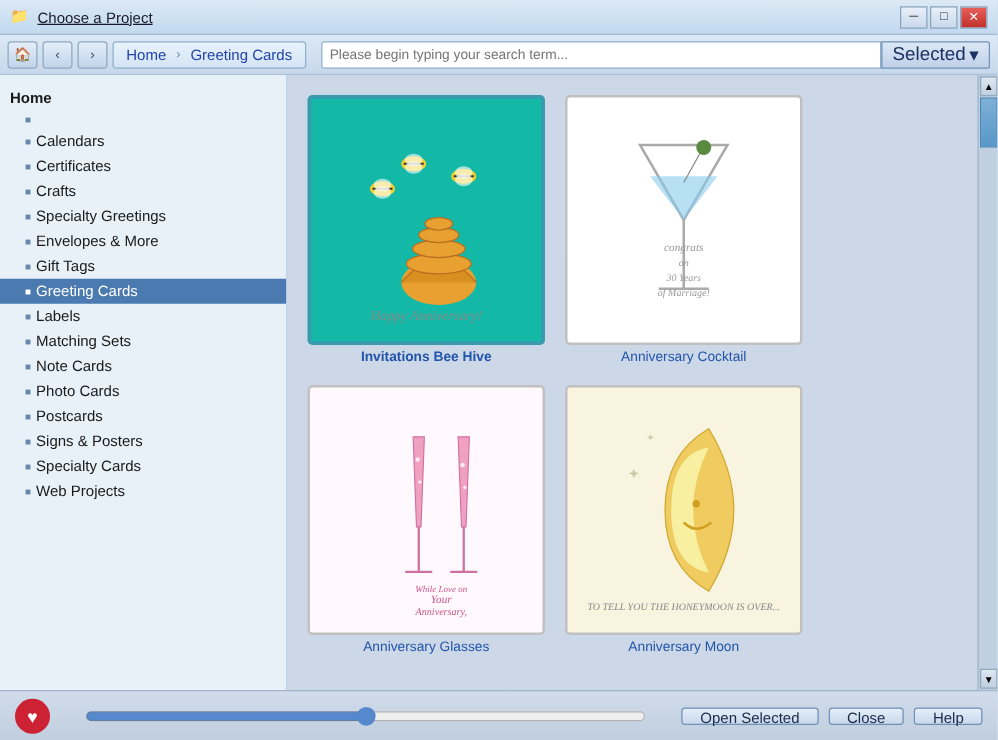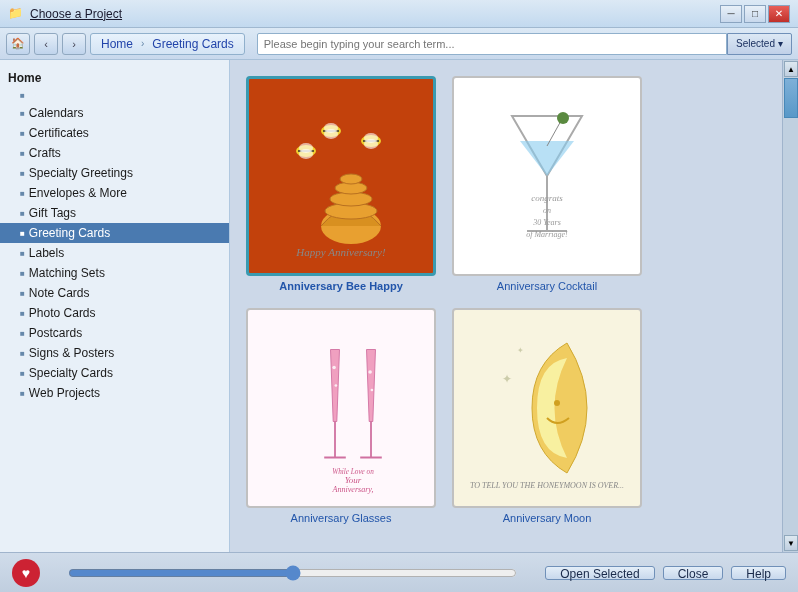--- a/index.html
+++ b/index.html
@@ -76,21 +76,21 @@
       font-size: 11px;
       color: #999;
       border-radius: 2px 0 0 2px;
     }
     .selected-btn {
       height: 22px;
       background: linear-gradient(to bottom, #dce8f4, #c0d0e8);
       border: 1px solid #7090b8;
       border-radius: 0 2px 2px 0;
       padding: 0 8px;
-      font-size: 10px;
+      font-size: 15px;
       color: #1a3060;
       cursor: pointer;
       display: flex; align-items: center; gap: 3px;
     }
 
     
     .main-content {
       display: flex;
       height: calc(592px - 28px - 32px - 40px);
     }
@@ -156,21 +156,21 @@
       border: 2px solid #c0c0c0;
       border-radius: 4px;
       display: flex;
       align-items: center;
       justify-content: center;
       overflow: hidden;
       position: relative;
     }
     .card-item.selected .card-image {
       border: 3px solid #3a9ab0;
-      background: #c2410c;
+      background: #14b8a6;
     }
     .card-label {
       margin-top: 4px;
       font-size: 11px;
       color: #2255aa;
       text-align: center;
     }
     .card-item.selected .card-label { color: #2255aa; font-weight: bold; }
 
     
@@ -339,21 +339,21 @@
             <ellipse cx="80" cy="47" rx="7" ry="5" fill="white" opacity="0.6"></ellipse>
             <ellipse cx="80" cy="53" rx="7" ry="5" fill="white" opacity="0.6"></ellipse>
             <ellipse cx="120" cy="60" rx="10" ry="6" fill="#f0d030"></ellipse>
             <line x1="112" y1="60" x2="128" y2="60" stroke="#333" stroke-width="1.5"></line>
             <ellipse cx="120" cy="57" rx="7" ry="5" fill="white" opacity="0.6"></ellipse>
             <ellipse cx="120" cy="63" rx="7" ry="5" fill="white" opacity="0.6"></ellipse>
 
             <text x="90" y="175" text-anchor="middle" font-size="11" font-style="italic" fill="#888" font-family="serif">Happy Anniversary!</text>
           </svg>
         </div>
-        <span class="card-label">Anniversary Bee Happy</span>
+        <span class="card-label">Invitations Bee Hive</span>
       </div>
 
       <div class="card-item">
         <div class="card-image">
           <svg width="180" height="190" viewBox="0 0 180 190" xmlns="http://www.w3.org/2000/svg">
 
             <line x1="90" y1="95" x2="90" y2="150" stroke="#aaa" stroke-width="2"></line>
             <line x1="70" y1="150" x2="110" y2="150" stroke="#aaa" stroke-width="2"></line>
             <path d="M55 35 L125 35 L90 95 Z" fill="none" stroke="#aaa" stroke-width="2"></path>
 

